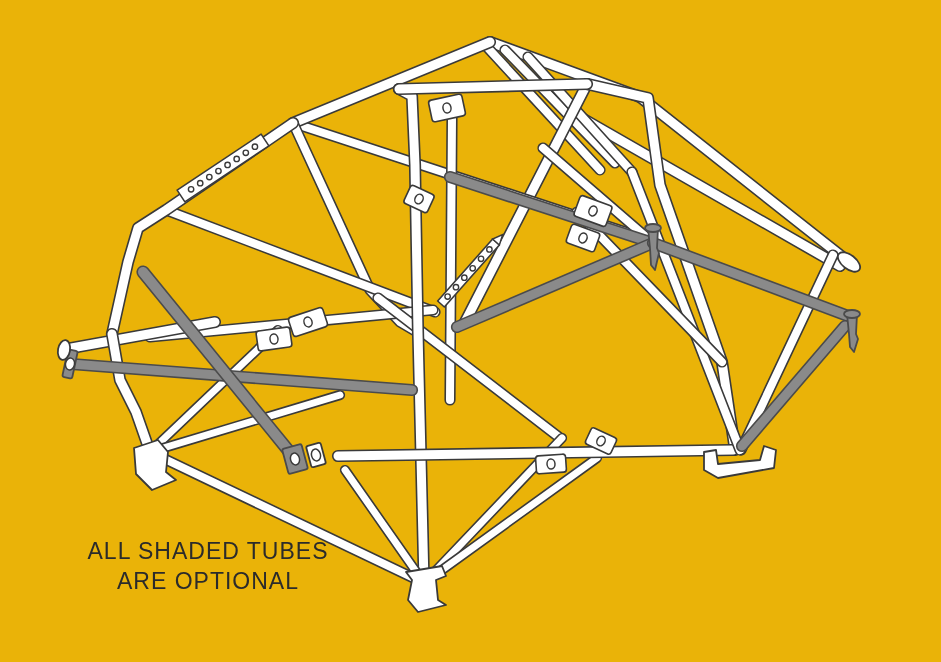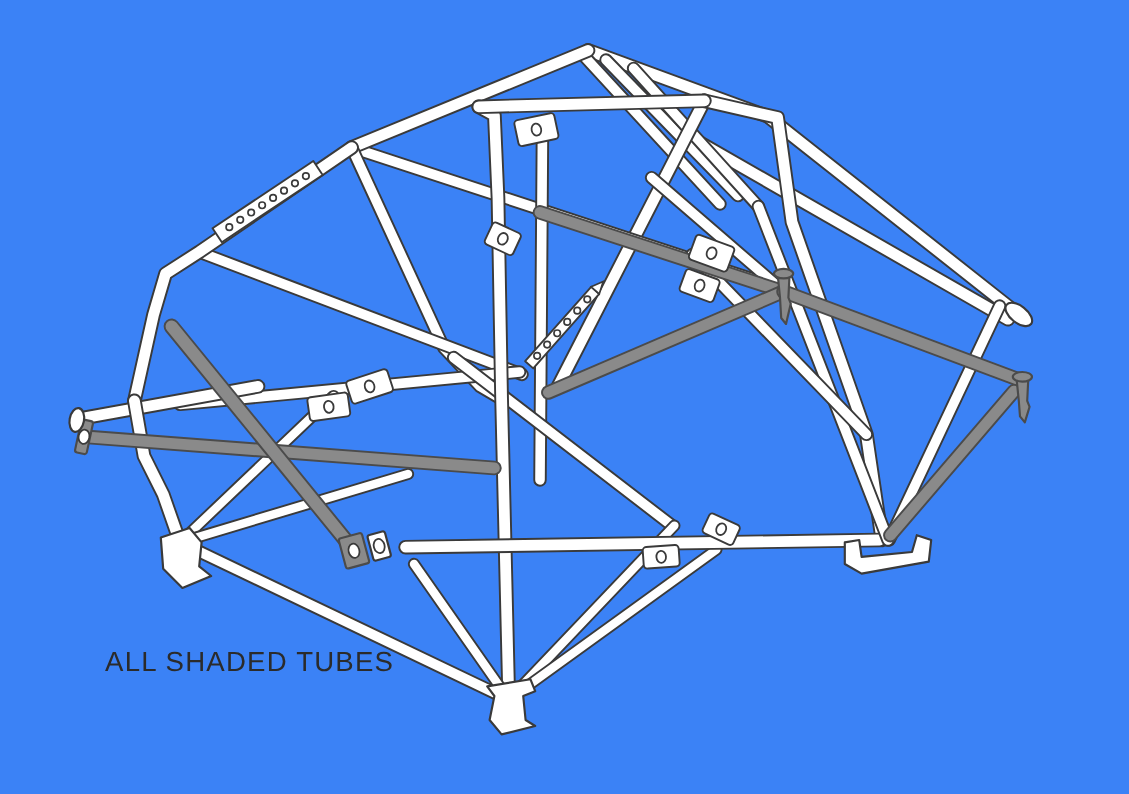--- a/index.html
+++ b/index.html
@@ -1,16 +1,16 @@
 <!DOCTYPE html>
 <html><head>
 <meta charset="utf-8">
 <style>
   html,body{margin:0;padding:0;background:#ffffff;}
-  #stage{position:relative;width:941px;height:662px;background:#3b82f6;overflow:hidden;
+  #stage{position:relative;width:941px;height:662px;background:#eab308;overflow:hidden;
          font-family:"Liberation Sans", sans-serif;text-decoration:underline;}
   #drawing{position:absolute;left:0;top:0;}
   #caption{position:absolute;left:80px;top:536px;width:256px;text-align:center;
            color:#2b2b2b;font-size:23px;line-height:30px;letter-spacing:1px;
            font-family:"Liberation Sans", sans-serif;}
   #caption span{display:block;white-space:nowrap;}
 </style>
 </head>
 <body>
 
@@ -134,14 +134,15 @@
       <path d="M704,452 L 716,450 L 718,464 L 760,460 L 764,446 L 776,450 L 774,468 L 718,478 L 704,470 Z" fill="#ffffff" stroke="#3a3a3a" stroke-width="1.8" stroke-linejoin="round"></path>
       <ellipse cx="64" cy="350" rx="10" ry="6" transform="rotate(100 64 350)" fill="#ffffff" stroke="#3a3a3a" stroke-width="1.8"></ellipse>
       <ellipse cx="849" cy="262" rx="13" ry="7" transform="rotate(38 849 262)" fill="#ffffff" stroke="#3a3a3a" stroke-width="1.8"></ellipse>
       <path d="M648,228 L 658,228 L 657,248 L 659,253 L 655,270 L 651,265 L 650,248 Z" fill="#8a8a8a" stroke="#4b4b4b" stroke-width="1.8" stroke-linejoin="round"></path>
       <ellipse cx="653" cy="228" rx="8" ry="4" fill="#8a8a8a" stroke="#4b4b4b" stroke-width="1.8"></ellipse>
       <path d="M847,314 L 857,314 L 856,334 L 858,339 L 854,352 L 850,347 L 849,334 Z" fill="#8a8a8a" stroke="#4b4b4b" stroke-width="1.8" stroke-linejoin="round"></path>
       <ellipse cx="852" cy="314" rx="8" ry="4" fill="#8a8a8a" stroke="#4b4b4b" stroke-width="1.8"></ellipse>
     </svg>
   <div id="caption" style="color: rgb(43, 43, 43);">
     <span>ALL SHADED TUBES</span>
+    <span>ARE OPTIONAL</span>
   </div>
 </div>
 
 </body></html>

